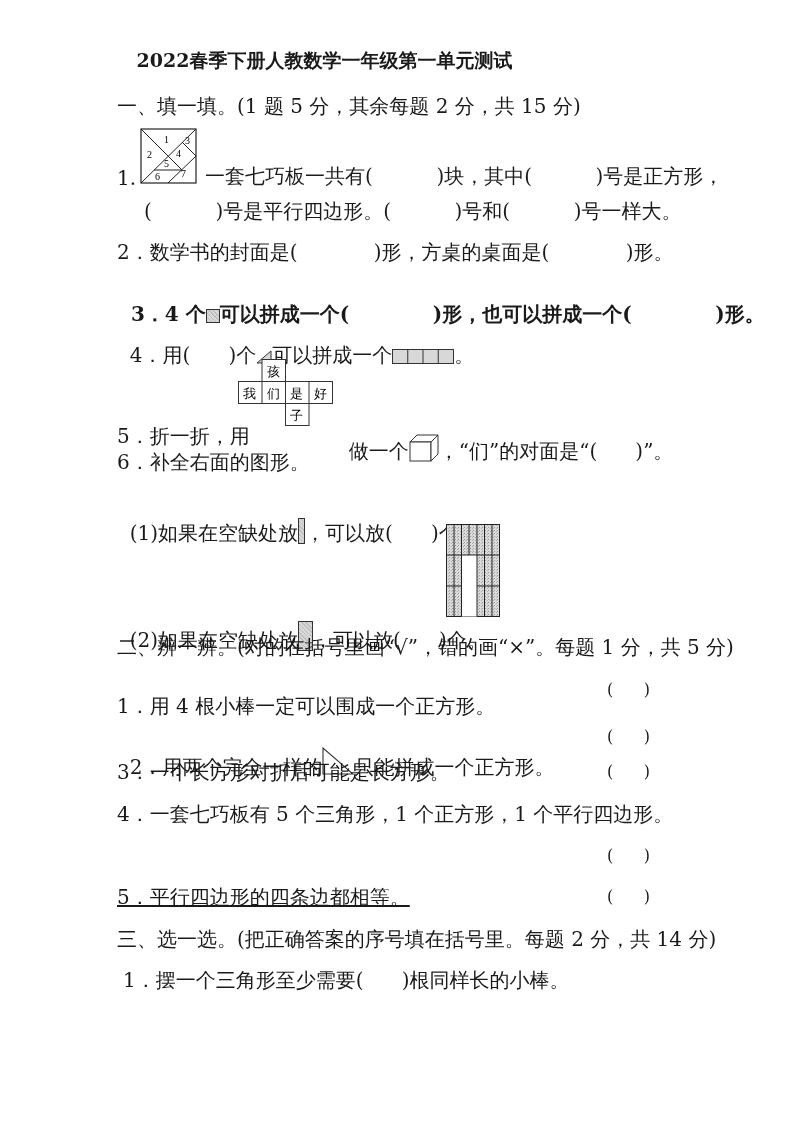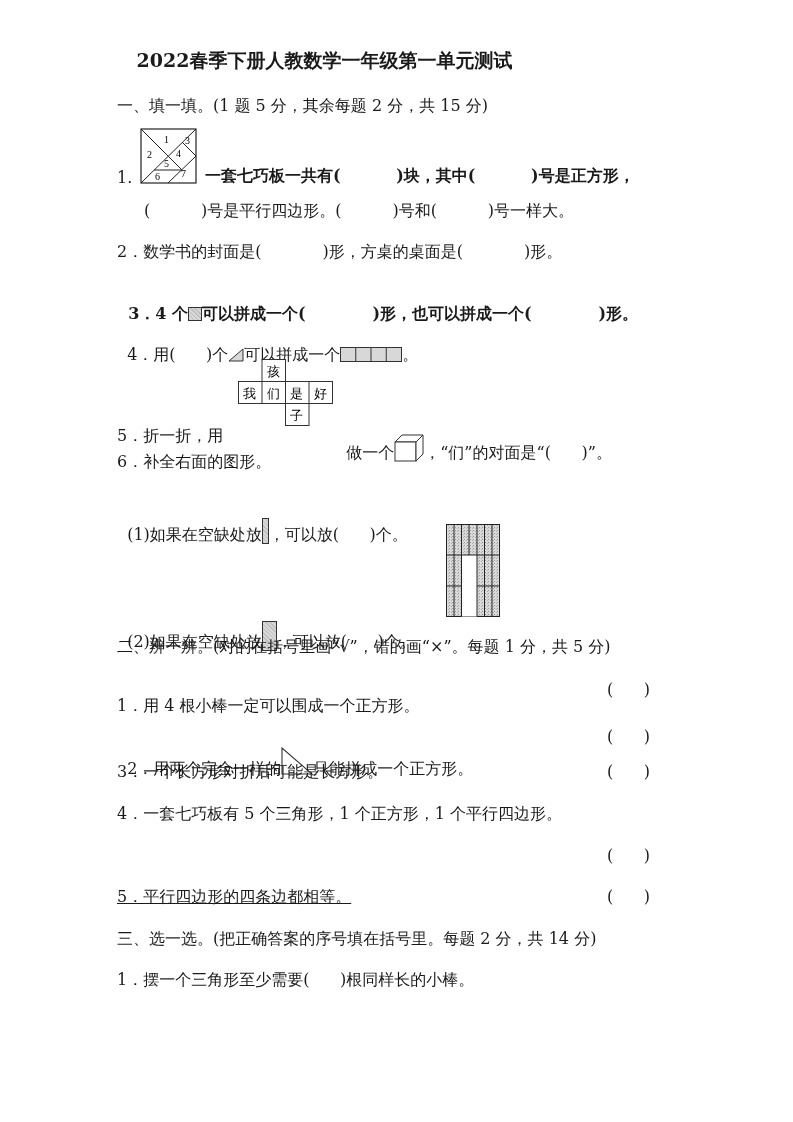--- a/index.html
+++ b/index.html
@@ -2,21 +2,21 @@
 <html><head>
 <meta charset="utf-8">
 <style>
   html, body { margin: 0; padding: 0; background: #ffffff; }
   body {
     width: 793px; height: 1122px; position: relative; overflow: hidden;
     font-family: "DejaVu Serif", "Liberation Serif", serif;
     color: #1a1a1a;
   }
   .line {
-    position: absolute; left: 117px; font-size: 16px; line-height: 20px;
+    position: absolute; left: 117px; font-size: 20px; line-height: 20px;
     white-space: pre;
   }
   .title {
     position: absolute; left: 0; width: 649px; top: 48px; text-align: center;
     font-size: 19px; font-weight: bold; line-height: 24px;
   }
   .right-paren { position: absolute; left: 607px; font-size: 16px; line-height: 20px; white-space: pre; }
   .inline-ico { display: inline-block; vertical-align: -2px; }
   .hatch {
     background-color: #d8d8d8;
@@ -44,21 +44,21 @@
     <text x="24" y="15" font-size="10" font-family="Liberation Serif, serif">1</text>
     <text x="7" y="30" font-size="10" font-family="Liberation Serif, serif">2</text>
     <text x="45" y="16" font-size="10" font-family="Liberation Serif, serif">3</text>
     <text x="36" y="29" font-size="10" font-family="Liberation Serif, serif">4</text>
     <text x="24" y="39" font-size="10" font-family="Liberation Serif, serif">5</text>
     <text x="15" y="52" font-size="10" font-family="Liberation Serif, serif">6</text>
     <text x="41" y="49" font-size="10" font-family="Liberation Serif, serif">7</text>
   </svg>
 </div>
 <div class="line" style="top:168px;">1.</div>
-<div class="line" style="top:166px; left:205px;font-weight:bold;">一套七巧板一共有(          )块，其中(          )号是正方形，</div>
+<div class="line" style="top:166px; left:205px;">一套七巧板一共有(          )块，其中(          )号是正方形，</div>
 <div class="line" style="top:201px; left:144px;">(          )号是平行四边形。(          )号和(          )号一样大。</div>
 
 <div class="line" style="top:242px;">2．数学书的封面是(            )形，方桌的桌面是(            )形。</div>
 
 <div class="line" style="top:284px;font-weight:bold;">
   <span>3．4 个</span><span class="inline-ico hatch" style="width:14px;height:14px;border:1px solid #333;box-sizing:border-box;"></span><span>可以拼成一个(            )形，也可以拼成一个(            )形。</span>
 </div>
 
 <div class="line" style="top:325px;">
   <span>4．用(      )个</span><span class="inline-ico"><svg width="16" height="14" viewBox="0 0 16 14">
@@ -145,13 +145,13 @@
 <div class="line" style="top:762px;">3．一个长方形对折后可能是长方形。</div>
 <div class="right-paren" style="top:762px;">(      )</div>
 
 <div class="line" style="top:804px;">4．一套七巧板有 5 个三角形，1 个正方形，1 个平行四边形。</div>
 <div class="right-paren" style="top:846px;">(      )</div>
 
 <div class="line" style="top:887px;text-decoration:underline;">5．平行四边形的四条边都相等。</div>
 <div class="right-paren" style="top:887px;">(      )</div>
 
 <div class="line" style="top:929px;">三、选一选。(把正确答案的序号填在括号里。每题 2 分，共 14 分)</div>
-<div class="line" style="top:970px;">1．摆一个三角形至少需要(      )根同样长的小棒。</div>
+<div class="line" style="top:970px;margin-left:6px;">1．摆一个三角形至少需要(      )根同样长的小棒。</div>
 
 </body></html>

